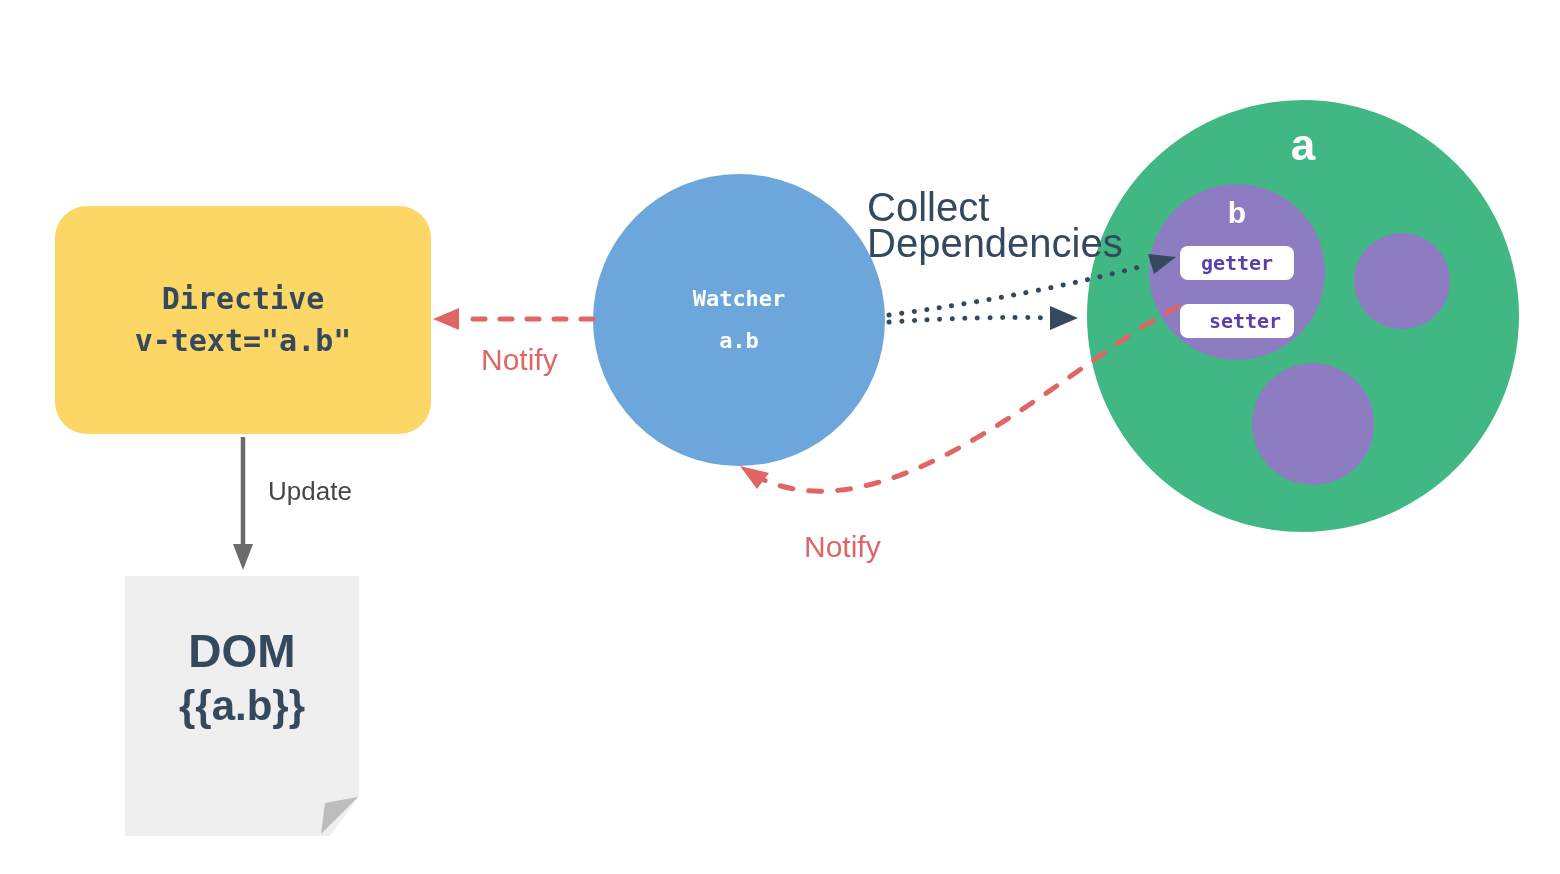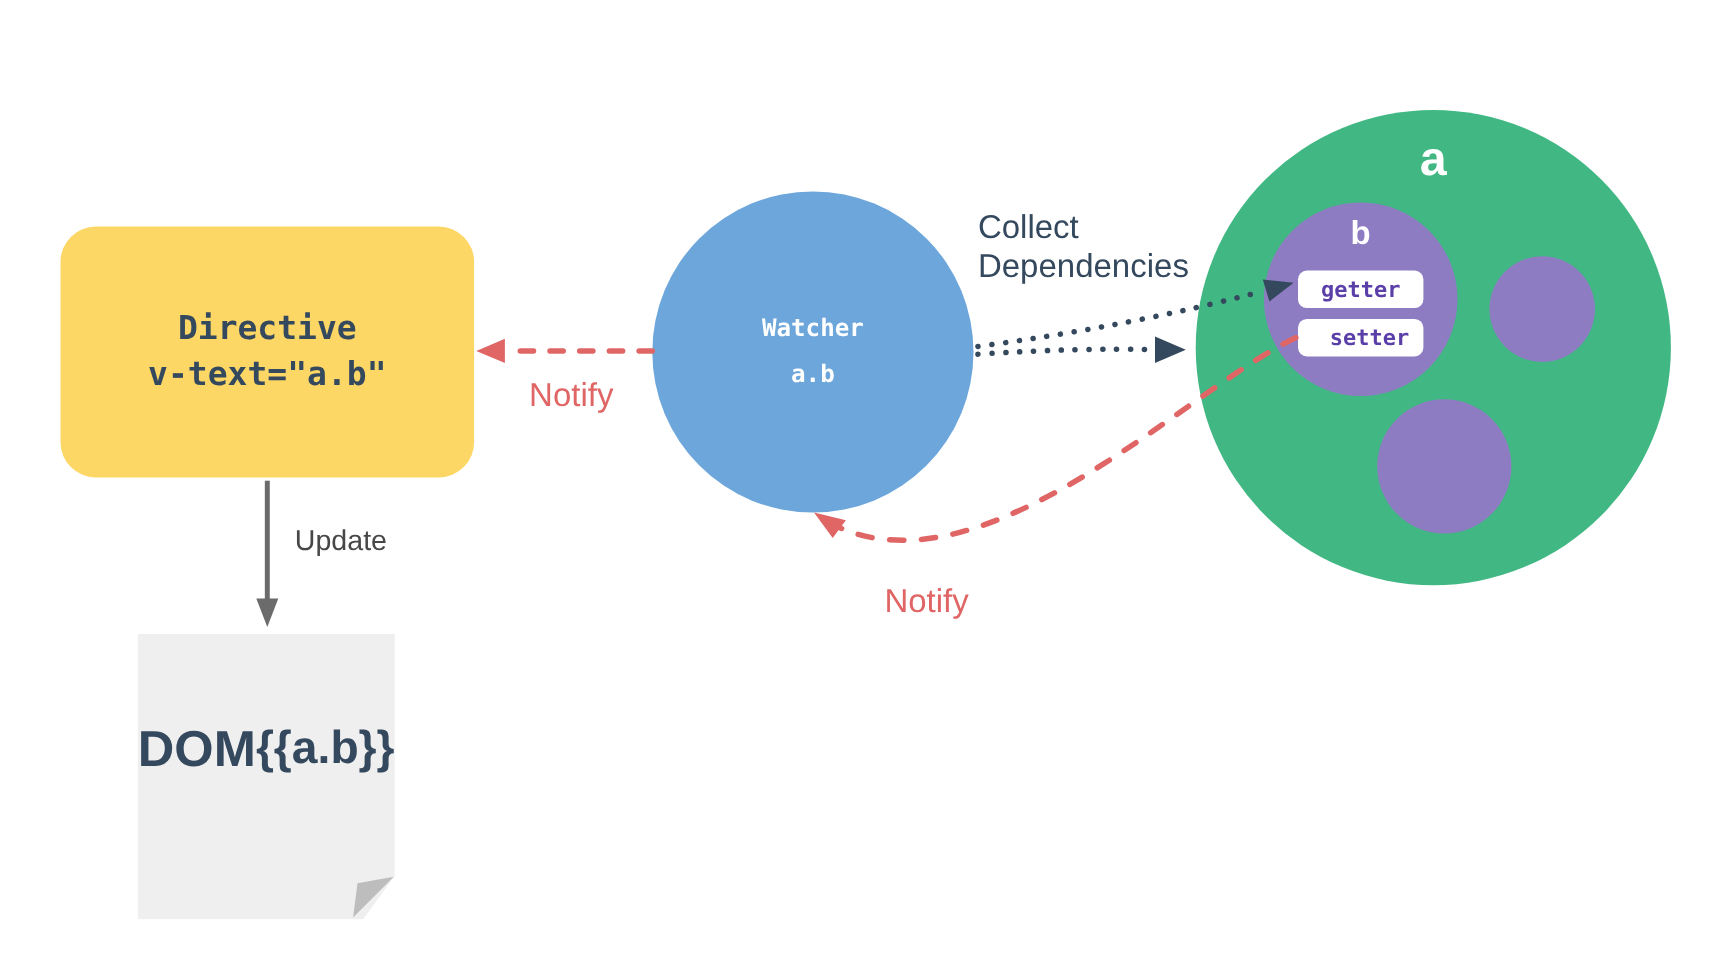--- a/index.html
+++ b/index.html
@@ -56,46 +56,46 @@
     position: absolute; left: 0; top: 12px; width: 100%; text-align: center;
     color: var(--white-text); font-size: 30px; font-weight: bold;
   }
   .prop-box {
     position: absolute; left: 31px; width: 114px; height: 34px;
     background: #fff; border-radius: 8px;
     display: flex; align-items: center; justify-content: center;
     color: var(--getter-setter-text); font-size: 20px;
   }
   .prop-box.getter { top: 62px; }
-  .prop-box.setter { top: 106px; padding-left: 16px; }
+  .prop-box.setter { top: 120px; padding-left: 16px; }
   .small-circle-1 {
     position: absolute; left: 267px; top: 133px; width: 96px; height: 96px;
     border-radius: 50%; background: var(--property-fill);
   }
   .small-circle-2 {
     position: absolute; left: 165px; top: 263px; width: 122px; height: 122px;
     border-radius: 50%; background: var(--property-fill);
   }
 
   .dom-page {
     position: absolute; left: 125px; top: 576px; width: 234px; height: 260px;
     background: var(--dom-page-fill);
     clip-path: polygon(0 0, 100% 0, 100% calc(100% - 40px), calc(100% - 29px) 100%, 0 100%);
-    display: flex; flex-direction: row; align-items: center; justify-content: center;
+    display: flex; flex-direction: column; align-items: center; justify-content: center;
     padding-bottom: 52px; color: var(--navy-text); font-weight: bold; text-align: center;
   }
   .dom-title { font-size: 46px; line-height: 52px; }
   .dom-sub { font-size: 42px; line-height: 58px; }
 
   .label { position: absolute; white-space: nowrap; }
   .update-label { left: 268px; top: 476px; font-size: 26px; color: var(--update-text); }
   .notify-top-label { left: 481px; top: 343px; font-size: 30px; color: var(--notify-red); }
   .notify-bottom-label { left: 804px; top: 530px; font-size: 30px; color: var(--notify-red); }
   .collect-label {
-    left: 889px; top: 189px; width: 225px; font-size: 30px; line-height: 36px;
+    left: 867px; top: 189px; width: 225px; font-size: 40px; line-height: 36px;
     color: var(--navy-text); white-space: normal;
   }
 
   .arrow-overlay {
     position: absolute; left: 0; top: 0; width: 1560px; height: 874px;
     pointer-events: none;
   }
   .update-stroke { stroke: var(--update-gray); stroke-width: 4.5; fill: none; }
   .update-head { fill: var(--update-gray); }
   .red-stroke { stroke: var(--notify-red); stroke-width: 5; fill: none; stroke-linecap: round; }

